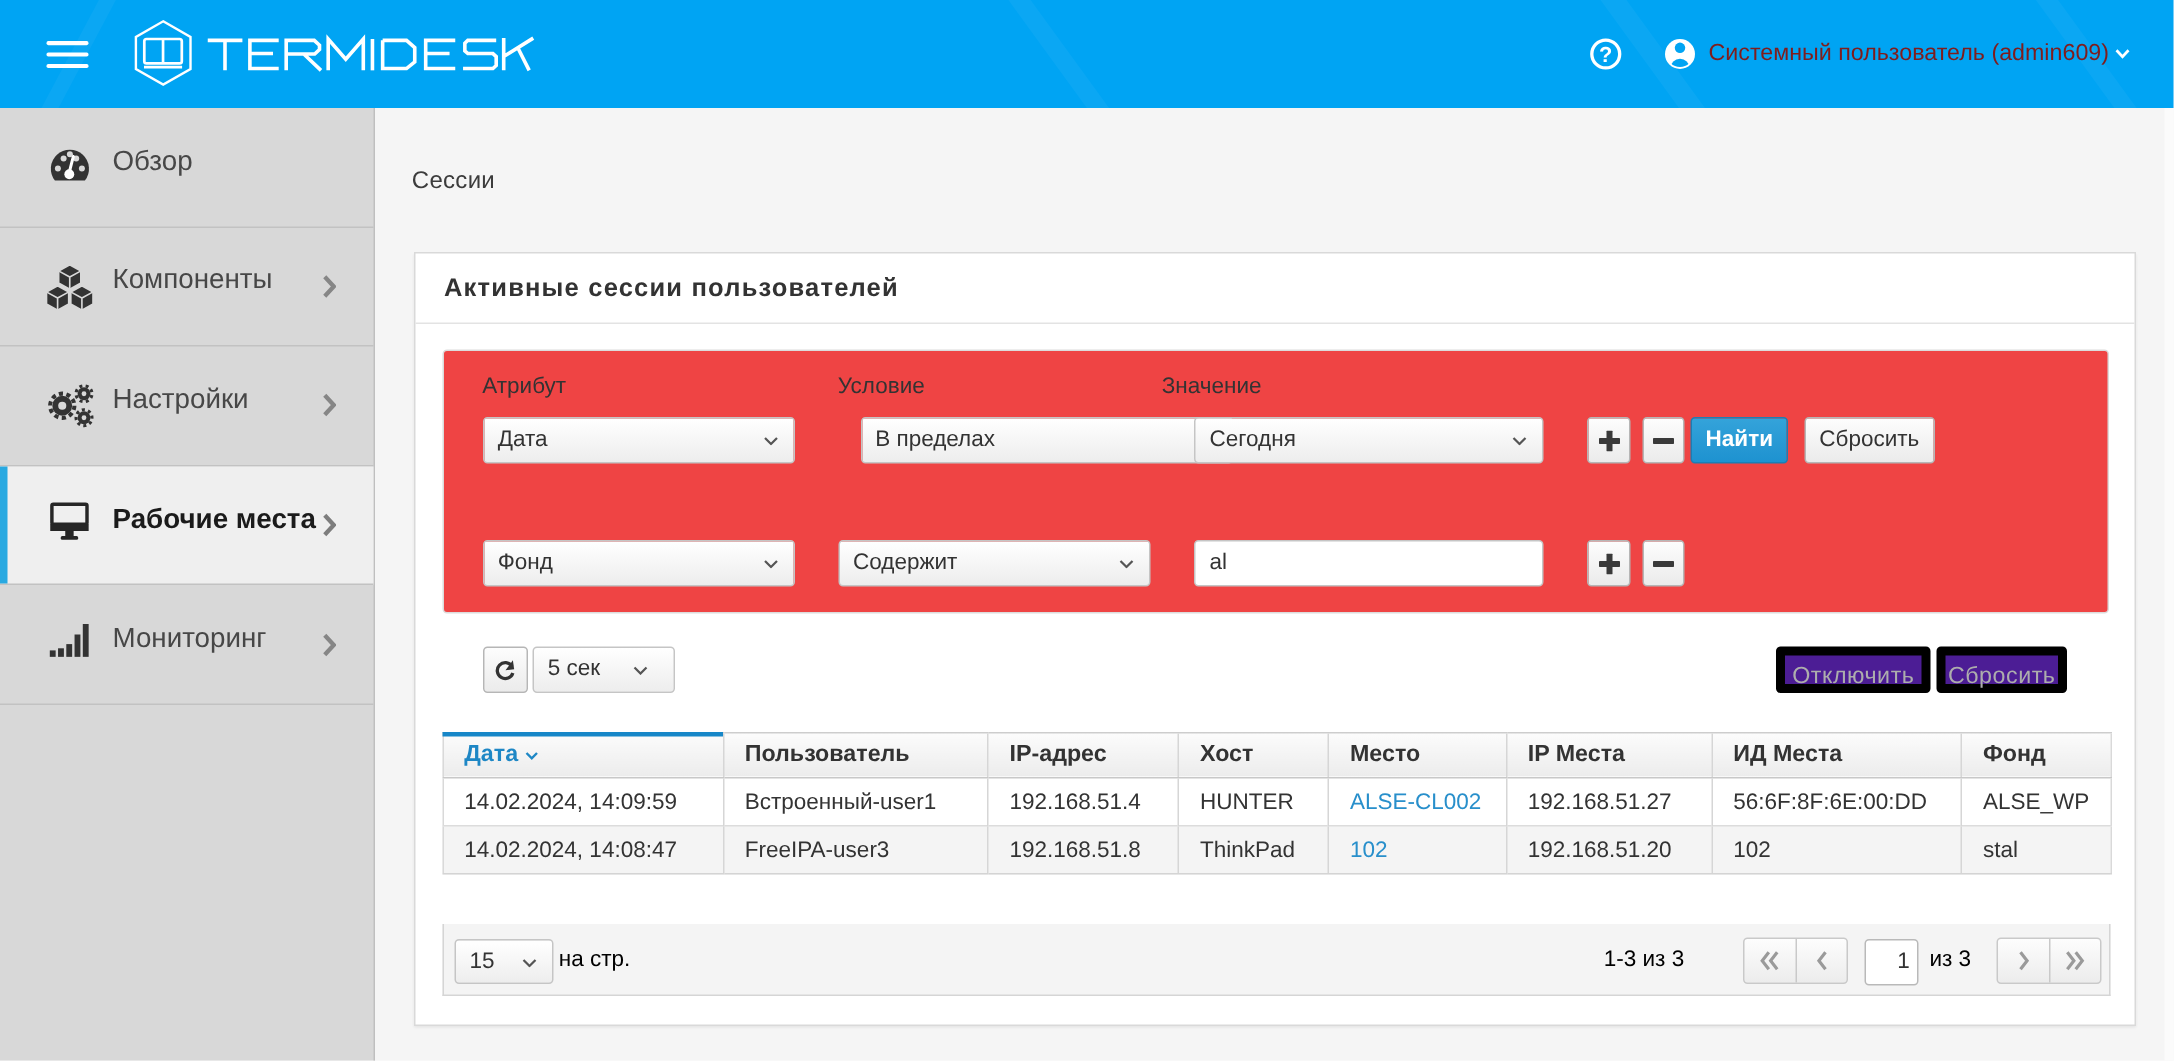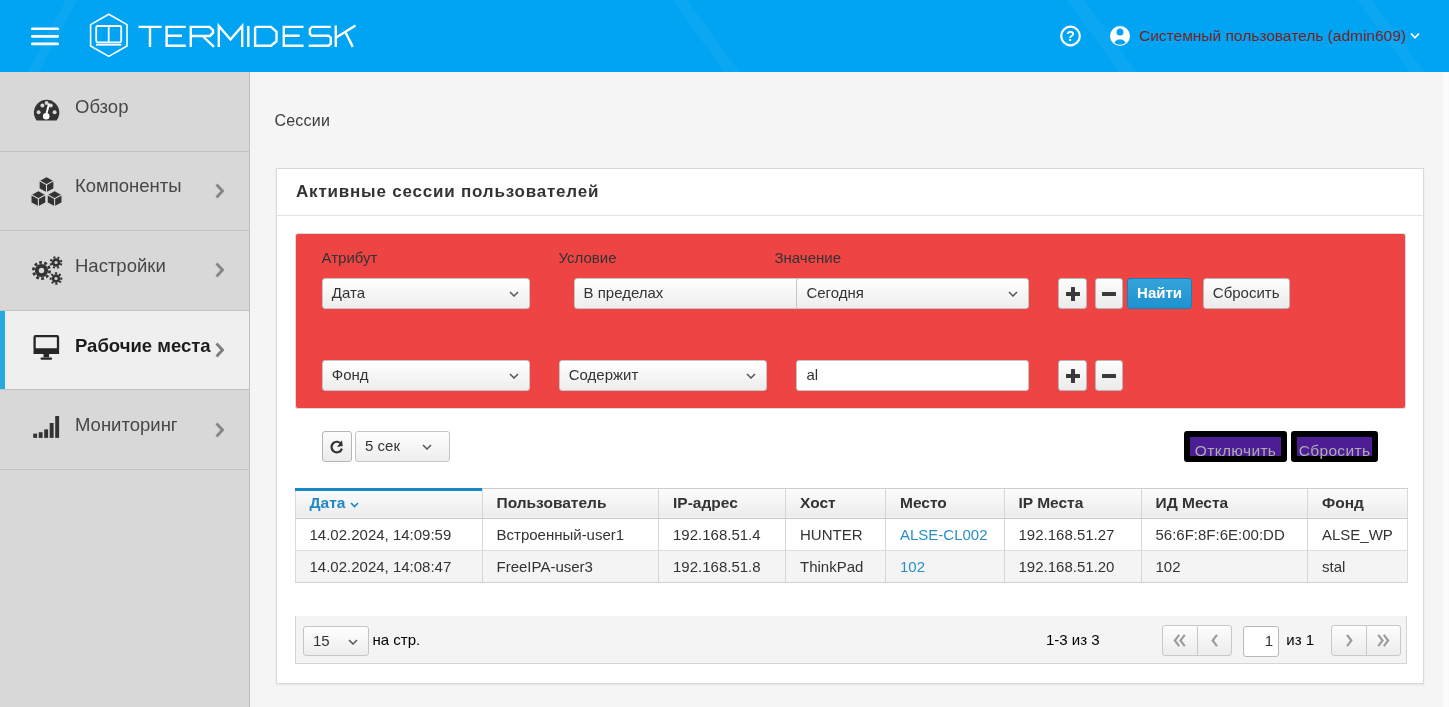--- a/index.html
+++ b/index.html
@@ -290,35 +290,35 @@
         </tr>
       </tbody>
     </table>
   </div>
 
   <div id="pagebar">
     <div class="sel2" style="left:7.5px;top:10px;width:66px;height:30.5px">15<svg width="10" height="6">
           <path d="M1 1l4 4 4-4" fill="none" stroke="#555" stroke-width="1.5"></path>
         </svg></div>
     <span class="ptext" style="left:77px">на стр.</span>
-    <span class="ptext" style="left:750.5px;width:100px;text-align:left;display:block;position:absolute">1-3 из 3</span>
+    <span class="ptext" style="left:750.5px;width:100px;text-align:center;display:block;position:absolute">1-3 из 3</span>
     <div class="pgroup" style="left:866.9px">
       <div class="pbtn">
           <svg width="14" height="15">
             <path d="M6.2 1.8 L1.8 7.5 L6.2 13.2 M11.8 1.8 L7.4 7.5 L11.8 13.2" fill="none" stroke="#9a9a9a" stroke-width="2.1"></path>
           </svg>
         </div>
       <div class="pbtn">
           <svg width="8" height="15">
             <path d="M6 1.8 L1.6 7.5 L6 13.2" fill="none" stroke="#9a9a9a" stroke-width="2.1"></path>
           </svg>
         </div>
     </div>
     <div id="pinput" style="left:947.4px;width:36.3px">1</div>
-    <span class="ptext" style="left:990.8px">из 1</span>
+    <span class="ptext" style="left:990.8px">из 3</span>
     <div class="pgroup" style="left:1035.4px">
       <div class="pbtn">
           <svg width="8" height="15">
             <path d="M2 1.8 L6.4 7.5 L2 13.2" fill="none" stroke="#9a9a9a" stroke-width="2.1"></path>
           </svg>
         </div>
       <div class="pbtn">
           <svg width="14" height="15">
             <path d="M2.2 1.8 L6.6 7.5 L2.2 13.2 M7.8 1.8 L12.2 7.5 L7.8 13.2" fill="none" stroke="#9a9a9a" stroke-width="2.1"></path>
           </svg>

